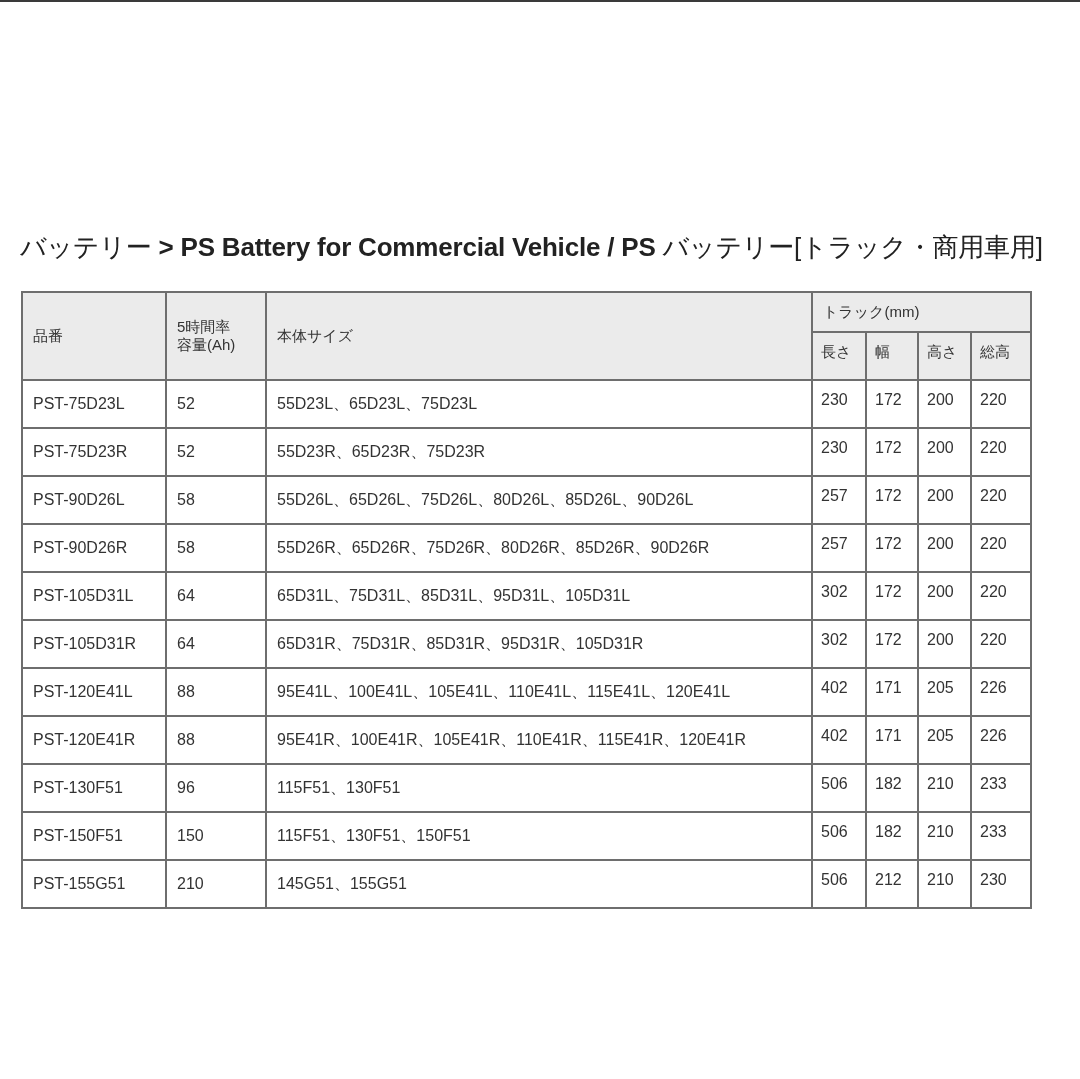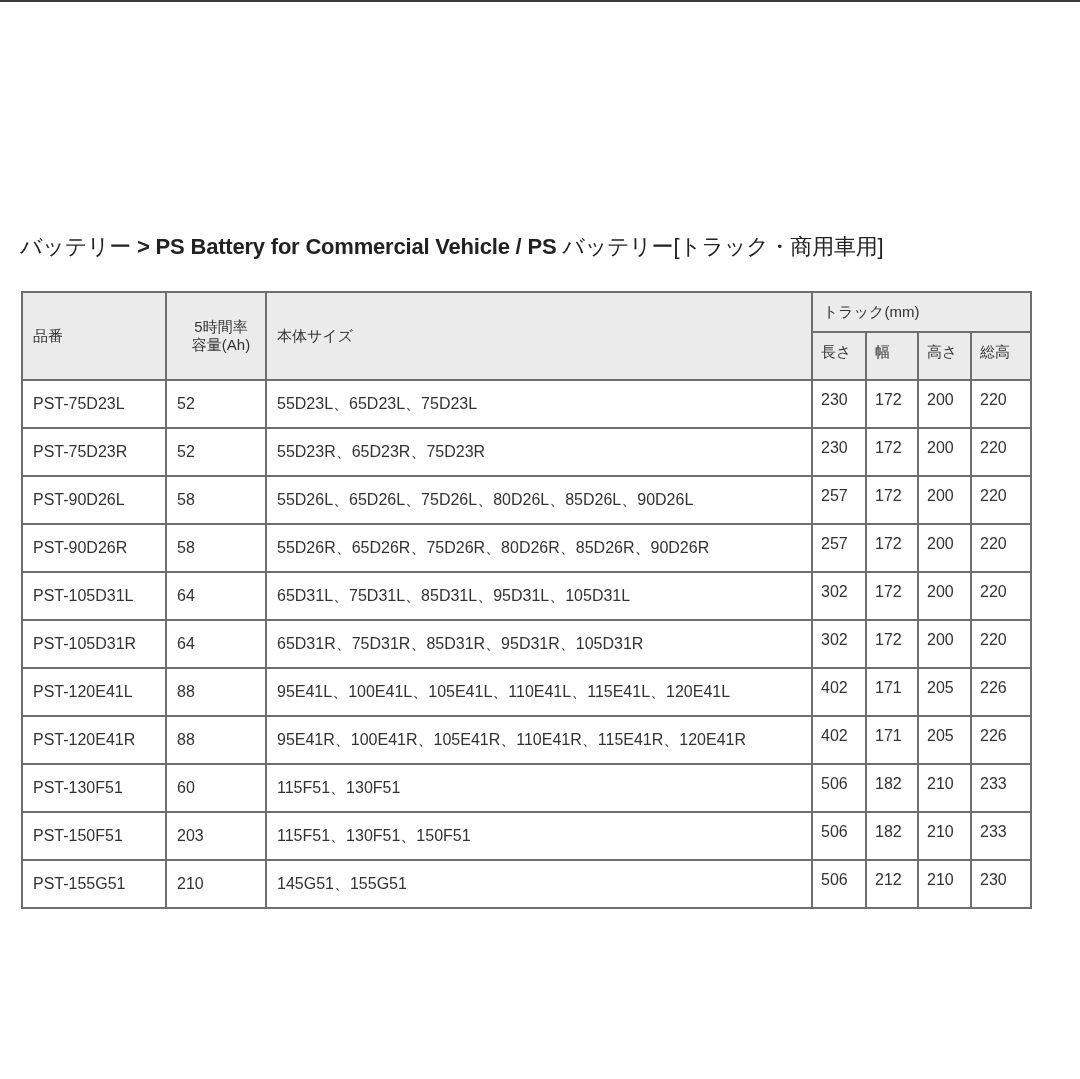--- a/index.html
+++ b/index.html
@@ -15,21 +15,21 @@
     .topline {
       position: absolute;
       left: 0; top: 0;
       width: 1080px; height: 2px;
       background: #3a3a3a;
     }
     .title {
       position: absolute;
       left: 20px;
       top: 232px;
-      font-size: 22px;
+      font-size: 26px;
       line-height: 30px;
       white-space: nowrap;
       color: #222;
       letter-spacing: -0.2px;
     }
     .title .jp { font-weight: normal; }
     .title .bold { font-weight: bold; }
     table.spec {
       position: absolute;
       left: 21px;
@@ -46,21 +46,21 @@
       height: 38px;
       white-space: nowrap;
       vertical-align: middle;
     }
     table.spec th {
       background: #ebebeb;
       color: #333;
       font-size: 15px;
     }
     table.spec th.tall { height: 80px; }
-    table.spec th.cap { line-height: 18px; text-align: center; }
+    table.spec th.cap { line-height: 18px; }
     table.spec td.num, table.spec th.sub {
       padding: 0 0 8px 8px;
     }
     col.c-model { width: 144px; }
     col.c-cap { width: 100px; }
     col.c-compat { width: 546px; }
     col.c-len { width: 54px; }
     col.c-wid { width: 52px; }
     col.c-hgt { width: 53px; }
     col.c-tot { width: 60px; }
@@ -174,30 +174,30 @@
       <td>PST-120E41R</td>
       <td>88</td>
       <td>95E41R、100E41R、105E41R、110E41R、115E41R、120E41R</td>
       <td class="num">402</td>
       <td class="num">171</td>
       <td class="num">205</td>
       <td class="num">226</td>
     </tr>
     <tr>
       <td>PST-130F51</td>
-      <td>60</td>
+      <td>96</td>
       <td>115F51、130F51</td>
       <td class="num">506</td>
       <td class="num">182</td>
       <td class="num">210</td>
       <td class="num">233</td>
     </tr>
     <tr>
       <td>PST-150F51</td>
-      <td>203</td>
+      <td>150</td>
       <td>115F51、130F51、150F51</td>
       <td class="num">506</td>
       <td class="num">182</td>
       <td class="num">210</td>
       <td class="num">233</td>
     </tr>
     <tr>
       <td>PST-155G51</td>
       <td>210</td>
       <td>145G51、155G51</td>

